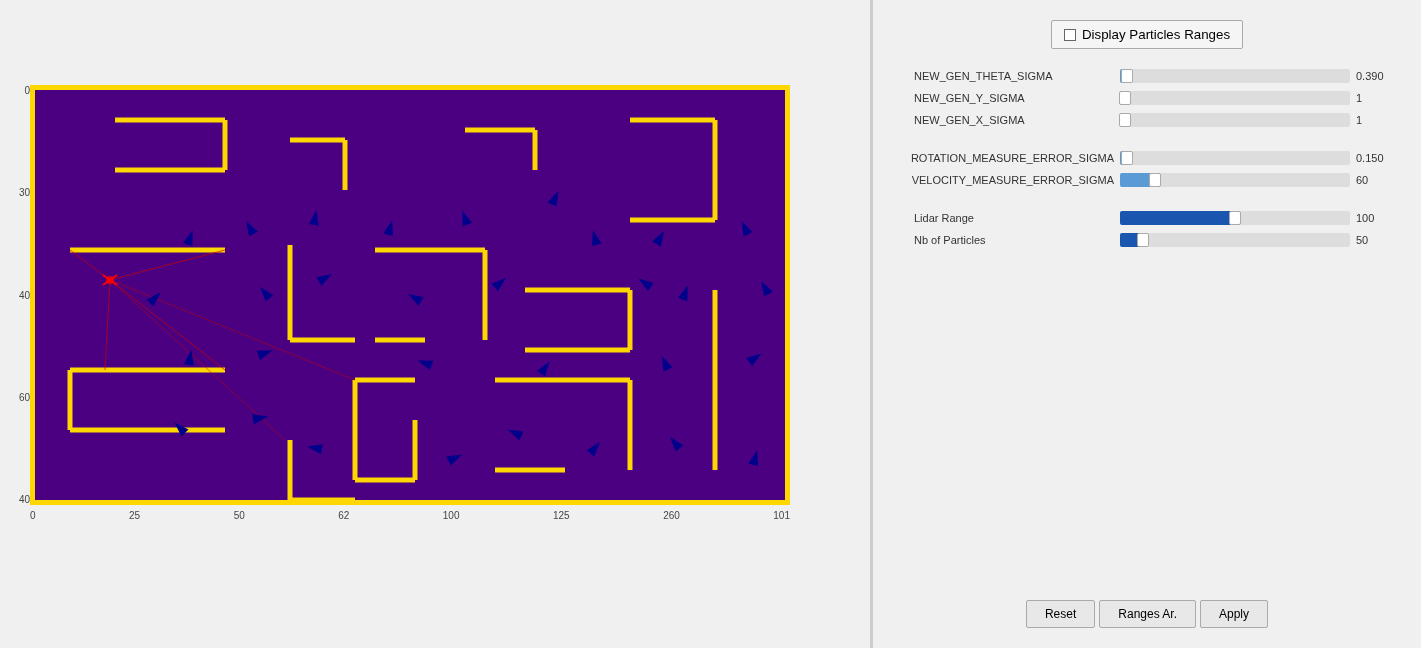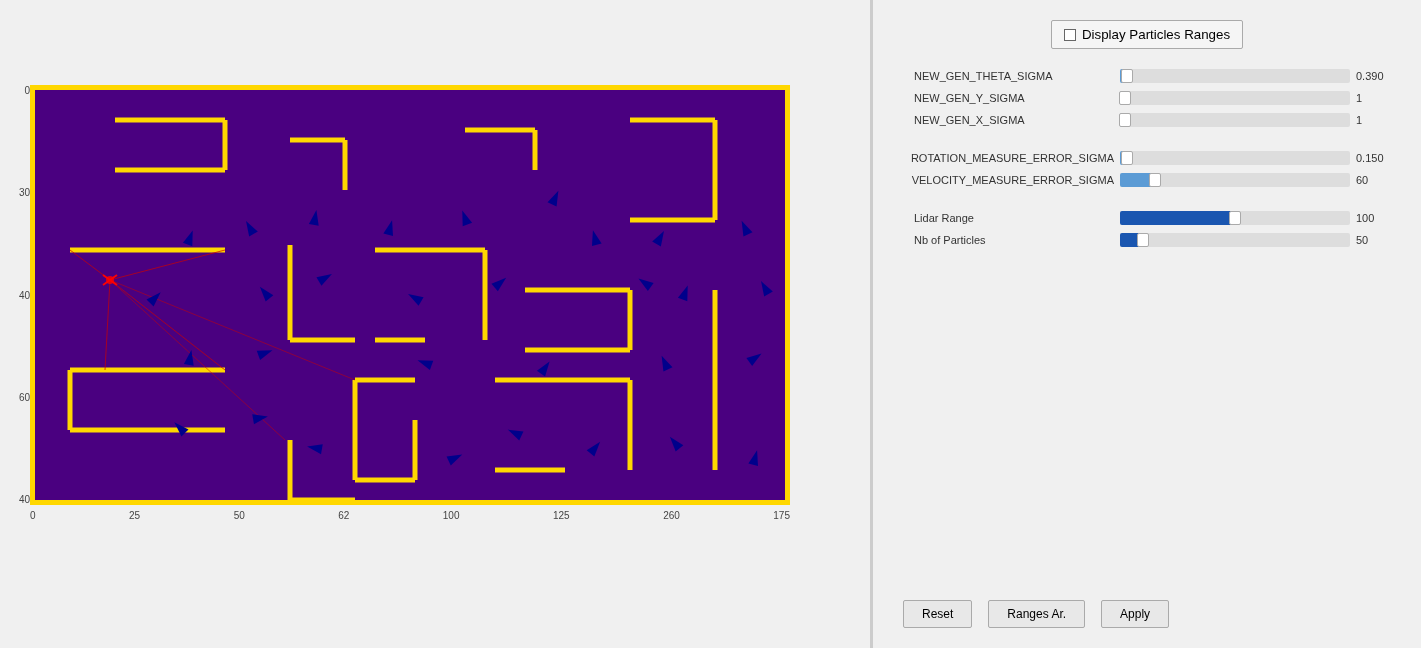--- a/index.html
+++ b/index.html
@@ -146,22 +146,22 @@
       min-width: 35px;
       text-align: left;
     }
 
     .section-gap {
       height: 16px;
     }
 
     .buttons-row {
       display: flex;
-      justify-content: flex-start;
-      gap: 16px;
+      justify-content: center;
+      gap: 4px;
       margin-top: auto;
       padding-top: 10px;
     }
 
     .btn {
       padding: 6px 18px;
       border: 1px solid #aaa;
       background: #e8e8e8;
       cursor: pointer;
       font-size: 12px;
@@ -282,21 +282,21 @@
   </div>
 
   <div class="x-axis">
     <span>0</span>
     <span>25</span>
     <span>50</span>
     <span>62</span>
     <span>100</span>
     <span>125</span>
     <span>260</span>
-    <span>175</span>
+    <span>101</span>
   </div>
 </div>
 
 <div style="width:2px; background:#ccc; height:648px; flex-shrink:0;"></div>
 
 <div class="controls-panel">
 
   <button class="display-particles-btn">
     <span class="checkbox-icon"></span>
     <span>Display Particles Ranges</span>

